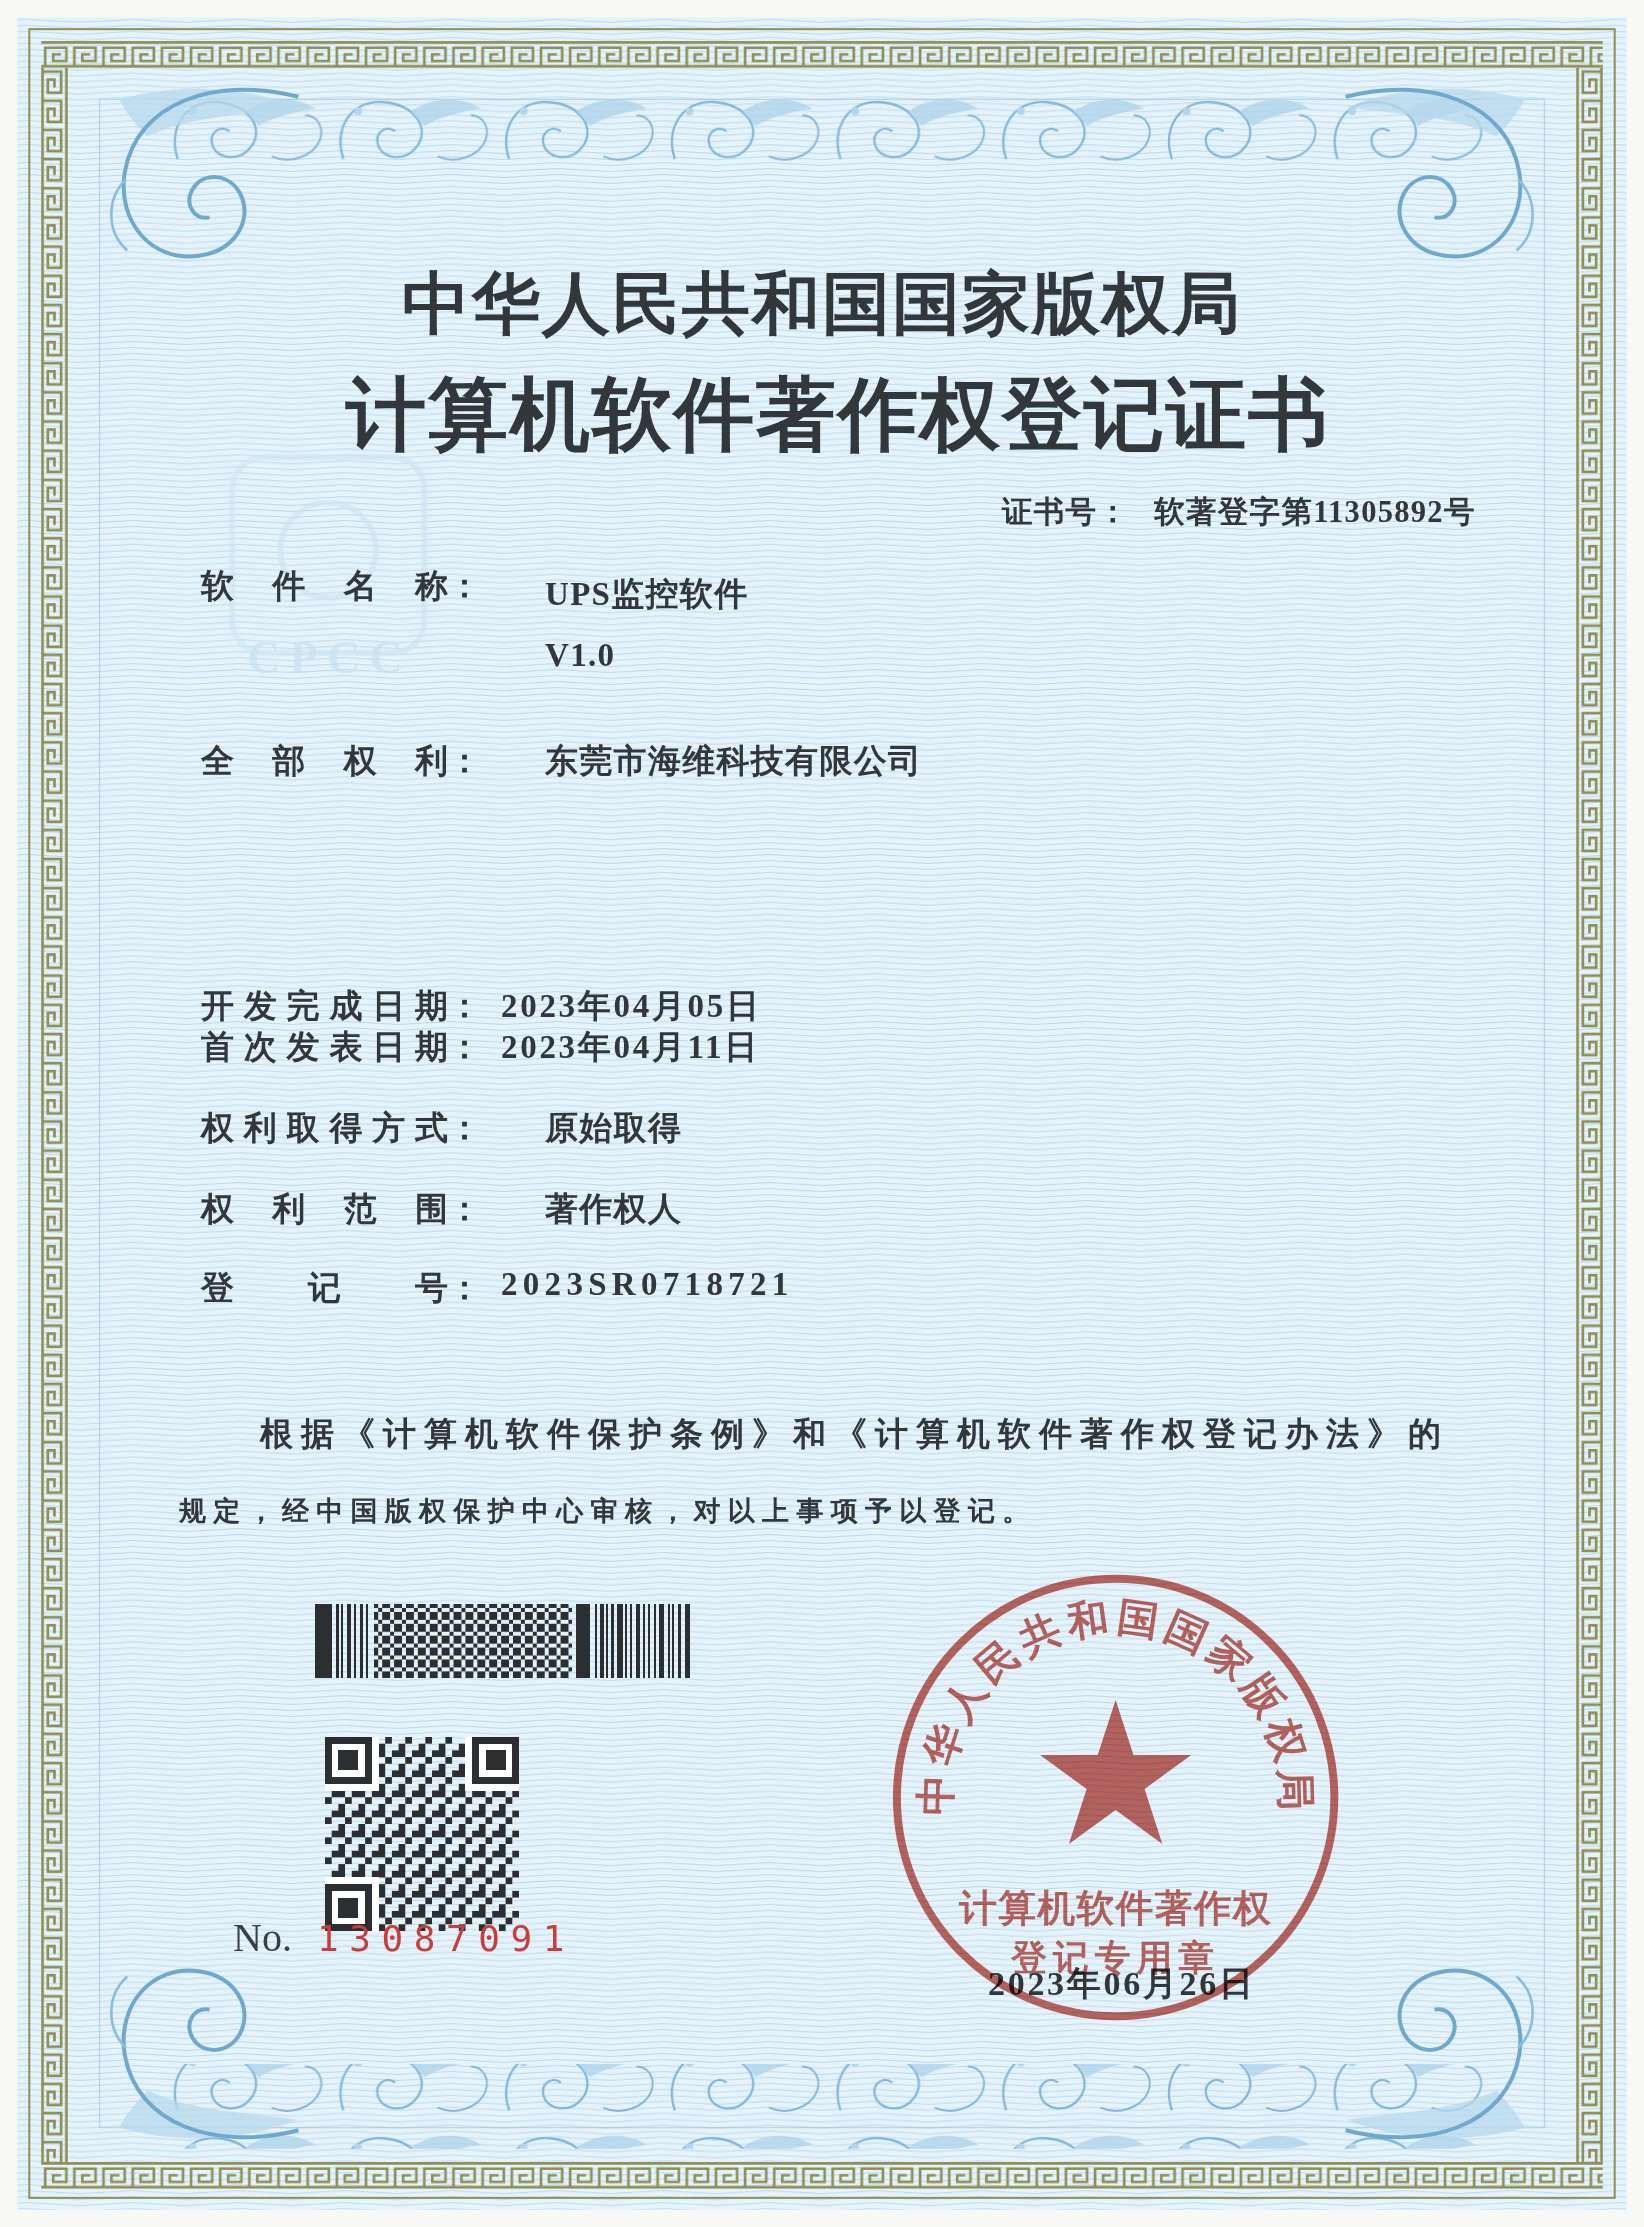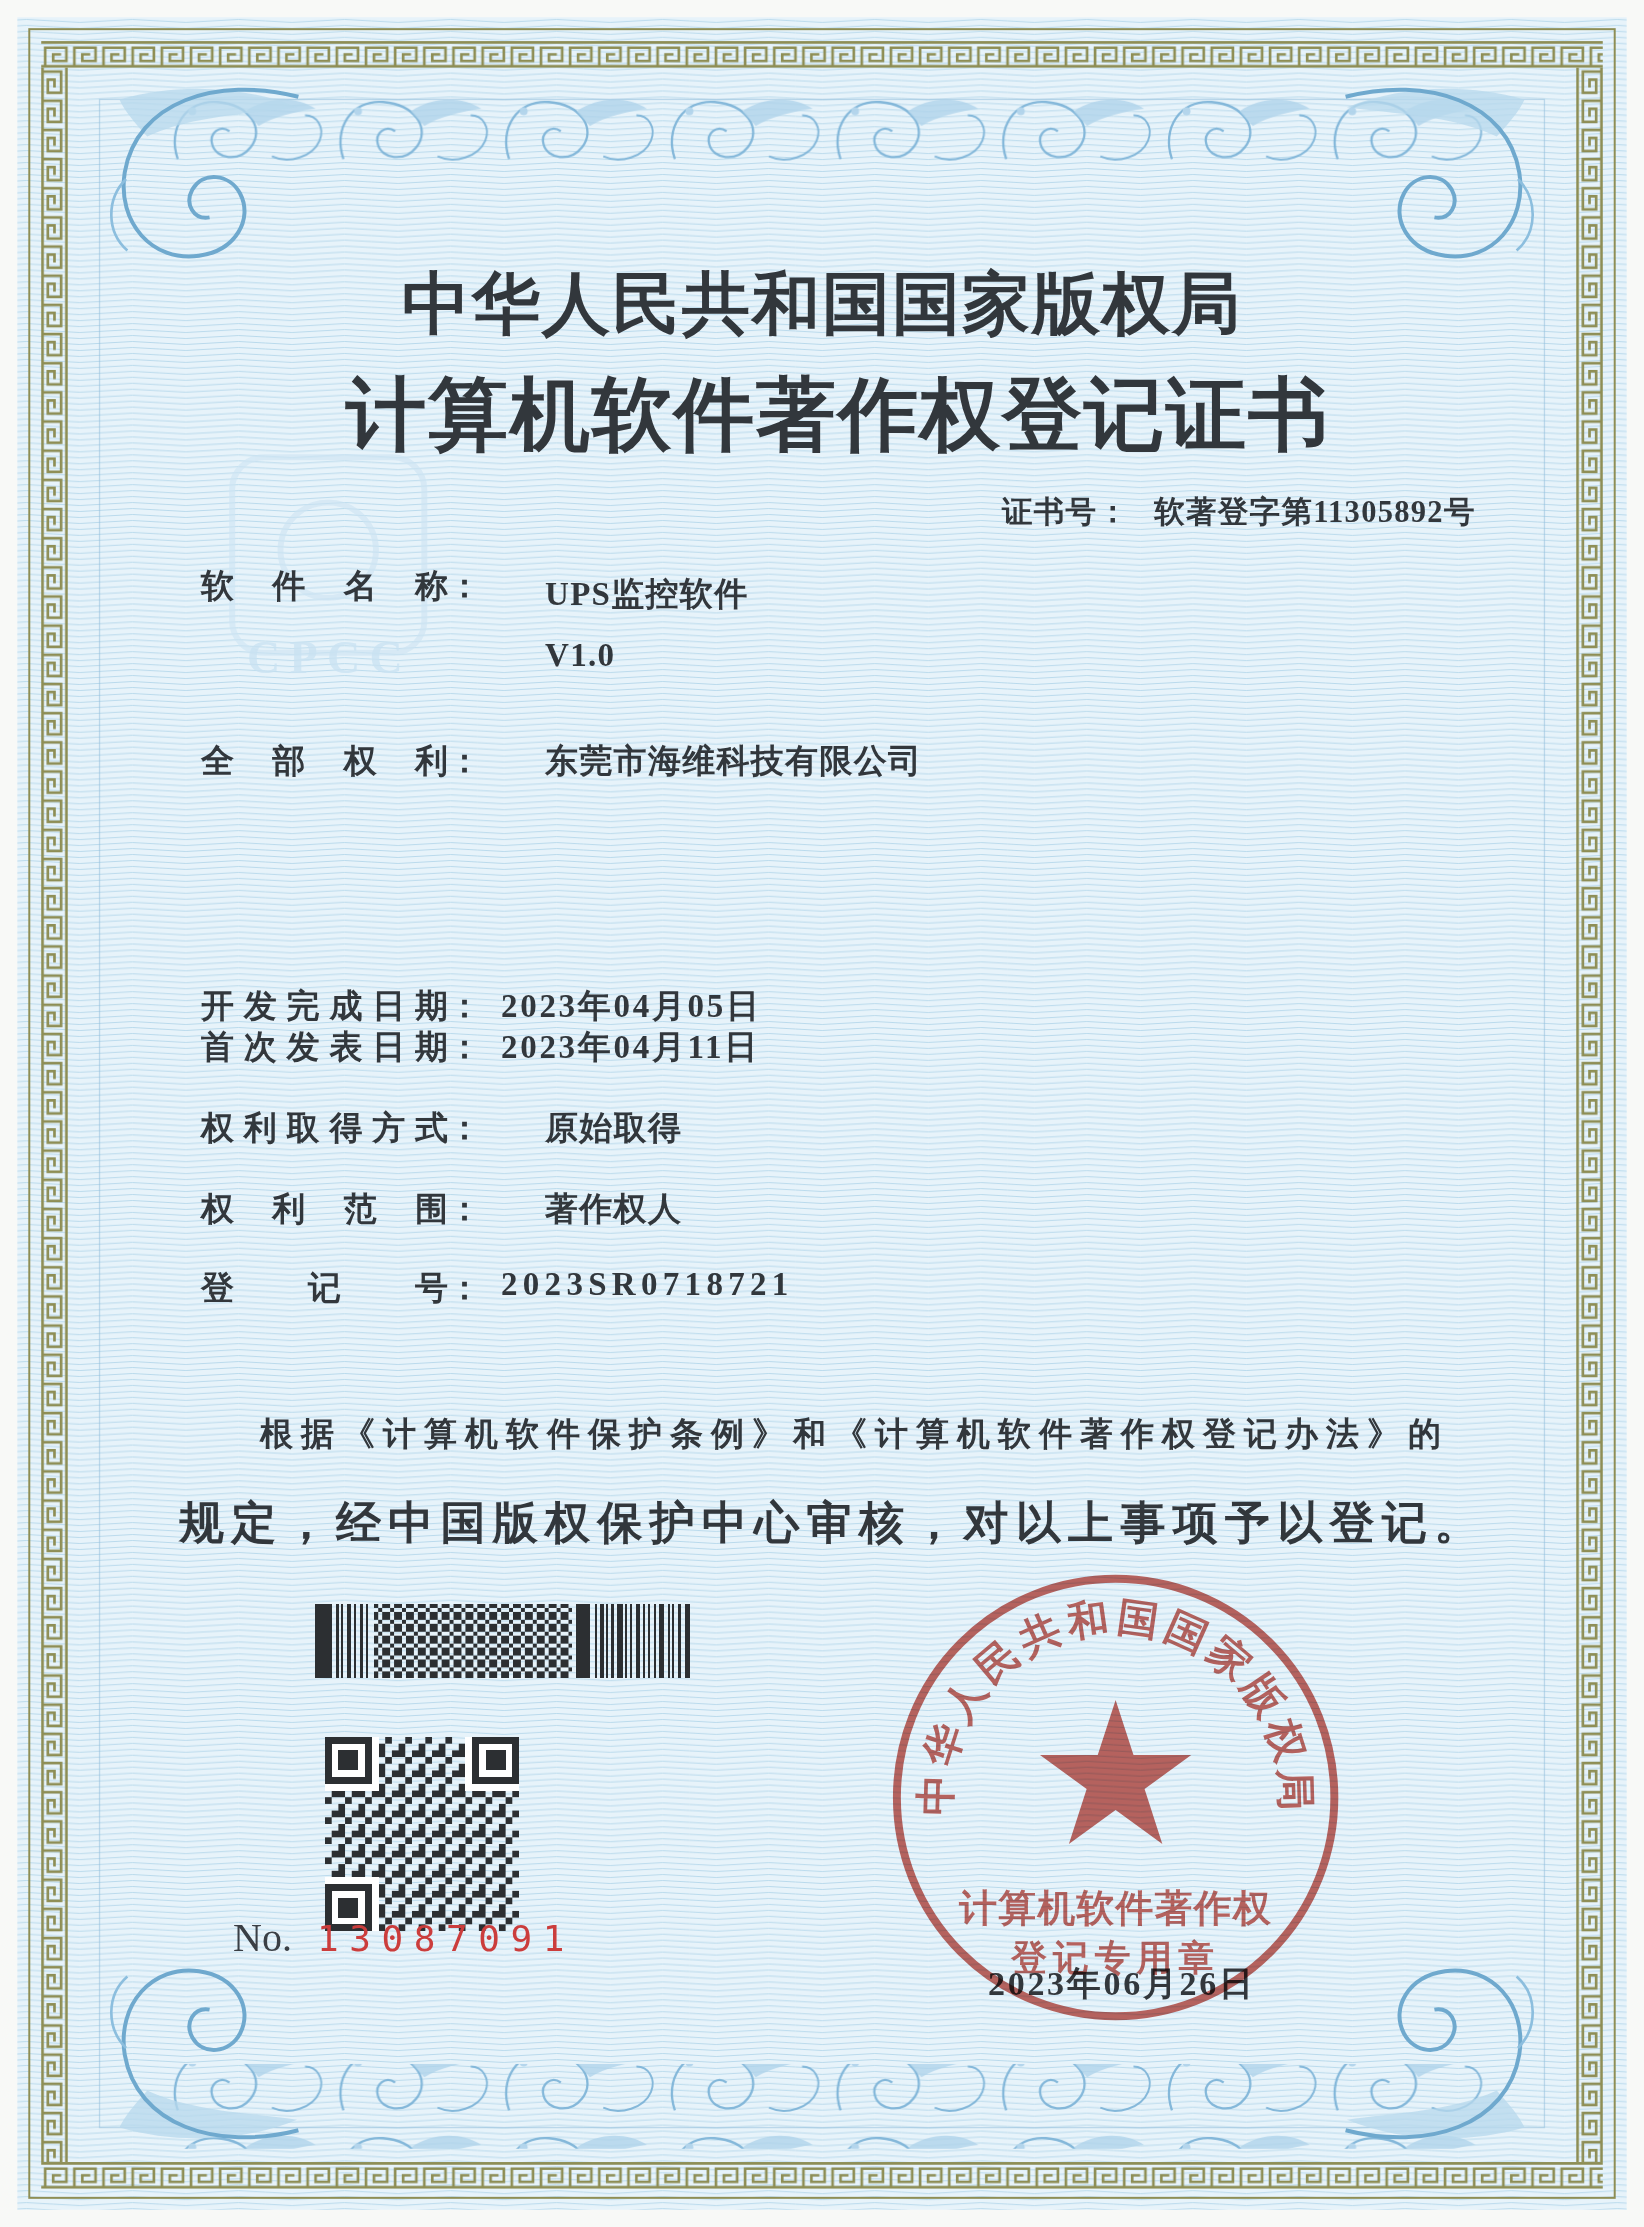--- a/index.html
+++ b/index.html
@@ -19,21 +19,21 @@
   .vreg{letter-spacing:5.3px;}
   .vblock{line-height:61px;}
   .r-name{top:564px;}
   .r-owner{top:739px;}
   .r-dev{top:984px;justify-content:center;}
   .r-pub{top:1025px;}
   .r-acq{top:1106px;}
   .r-scope{top:1187px;}
   .r-reg{top:1266px;}
   .stmt1{left:260px;top:1412px;font-size:33px;font-weight:700;letter-spacing:8px;}
-  .stmt2{left:179px;top:1493px;font-size:45px;font-weight:700;letter-spacing:7.3px;}
+  .stmt2{left:179px;top:1493px;font-size:27px;font-weight:700;letter-spacing:7.3px;}
   .codes{position:absolute;z-index:2;}
   .serial{left:233px;top:1914px;font-size:40px;color:#3a3f45;}
   .serial .num{font-family:"DejaVu Sans Mono",monospace;font-size:36px;color:#cb3d3c;letter-spacing:10.6px;margin-left:25px;}
   .issue-date{left:988px;top:1961px;font-size:34px;font-weight:700;letter-spacing:2.7px;}
   .wm{left:247px;top:631px;font-size:46px;letter-spacing:9.3px;color:#c9e2f2;opacity:.75;z-index:1;font-weight:700;}
   .sealwrap{position:absolute;left:0;top:0;z-index:3;mix-blend-mode:multiply;}
 </style>
 </head>
 <body>
 

